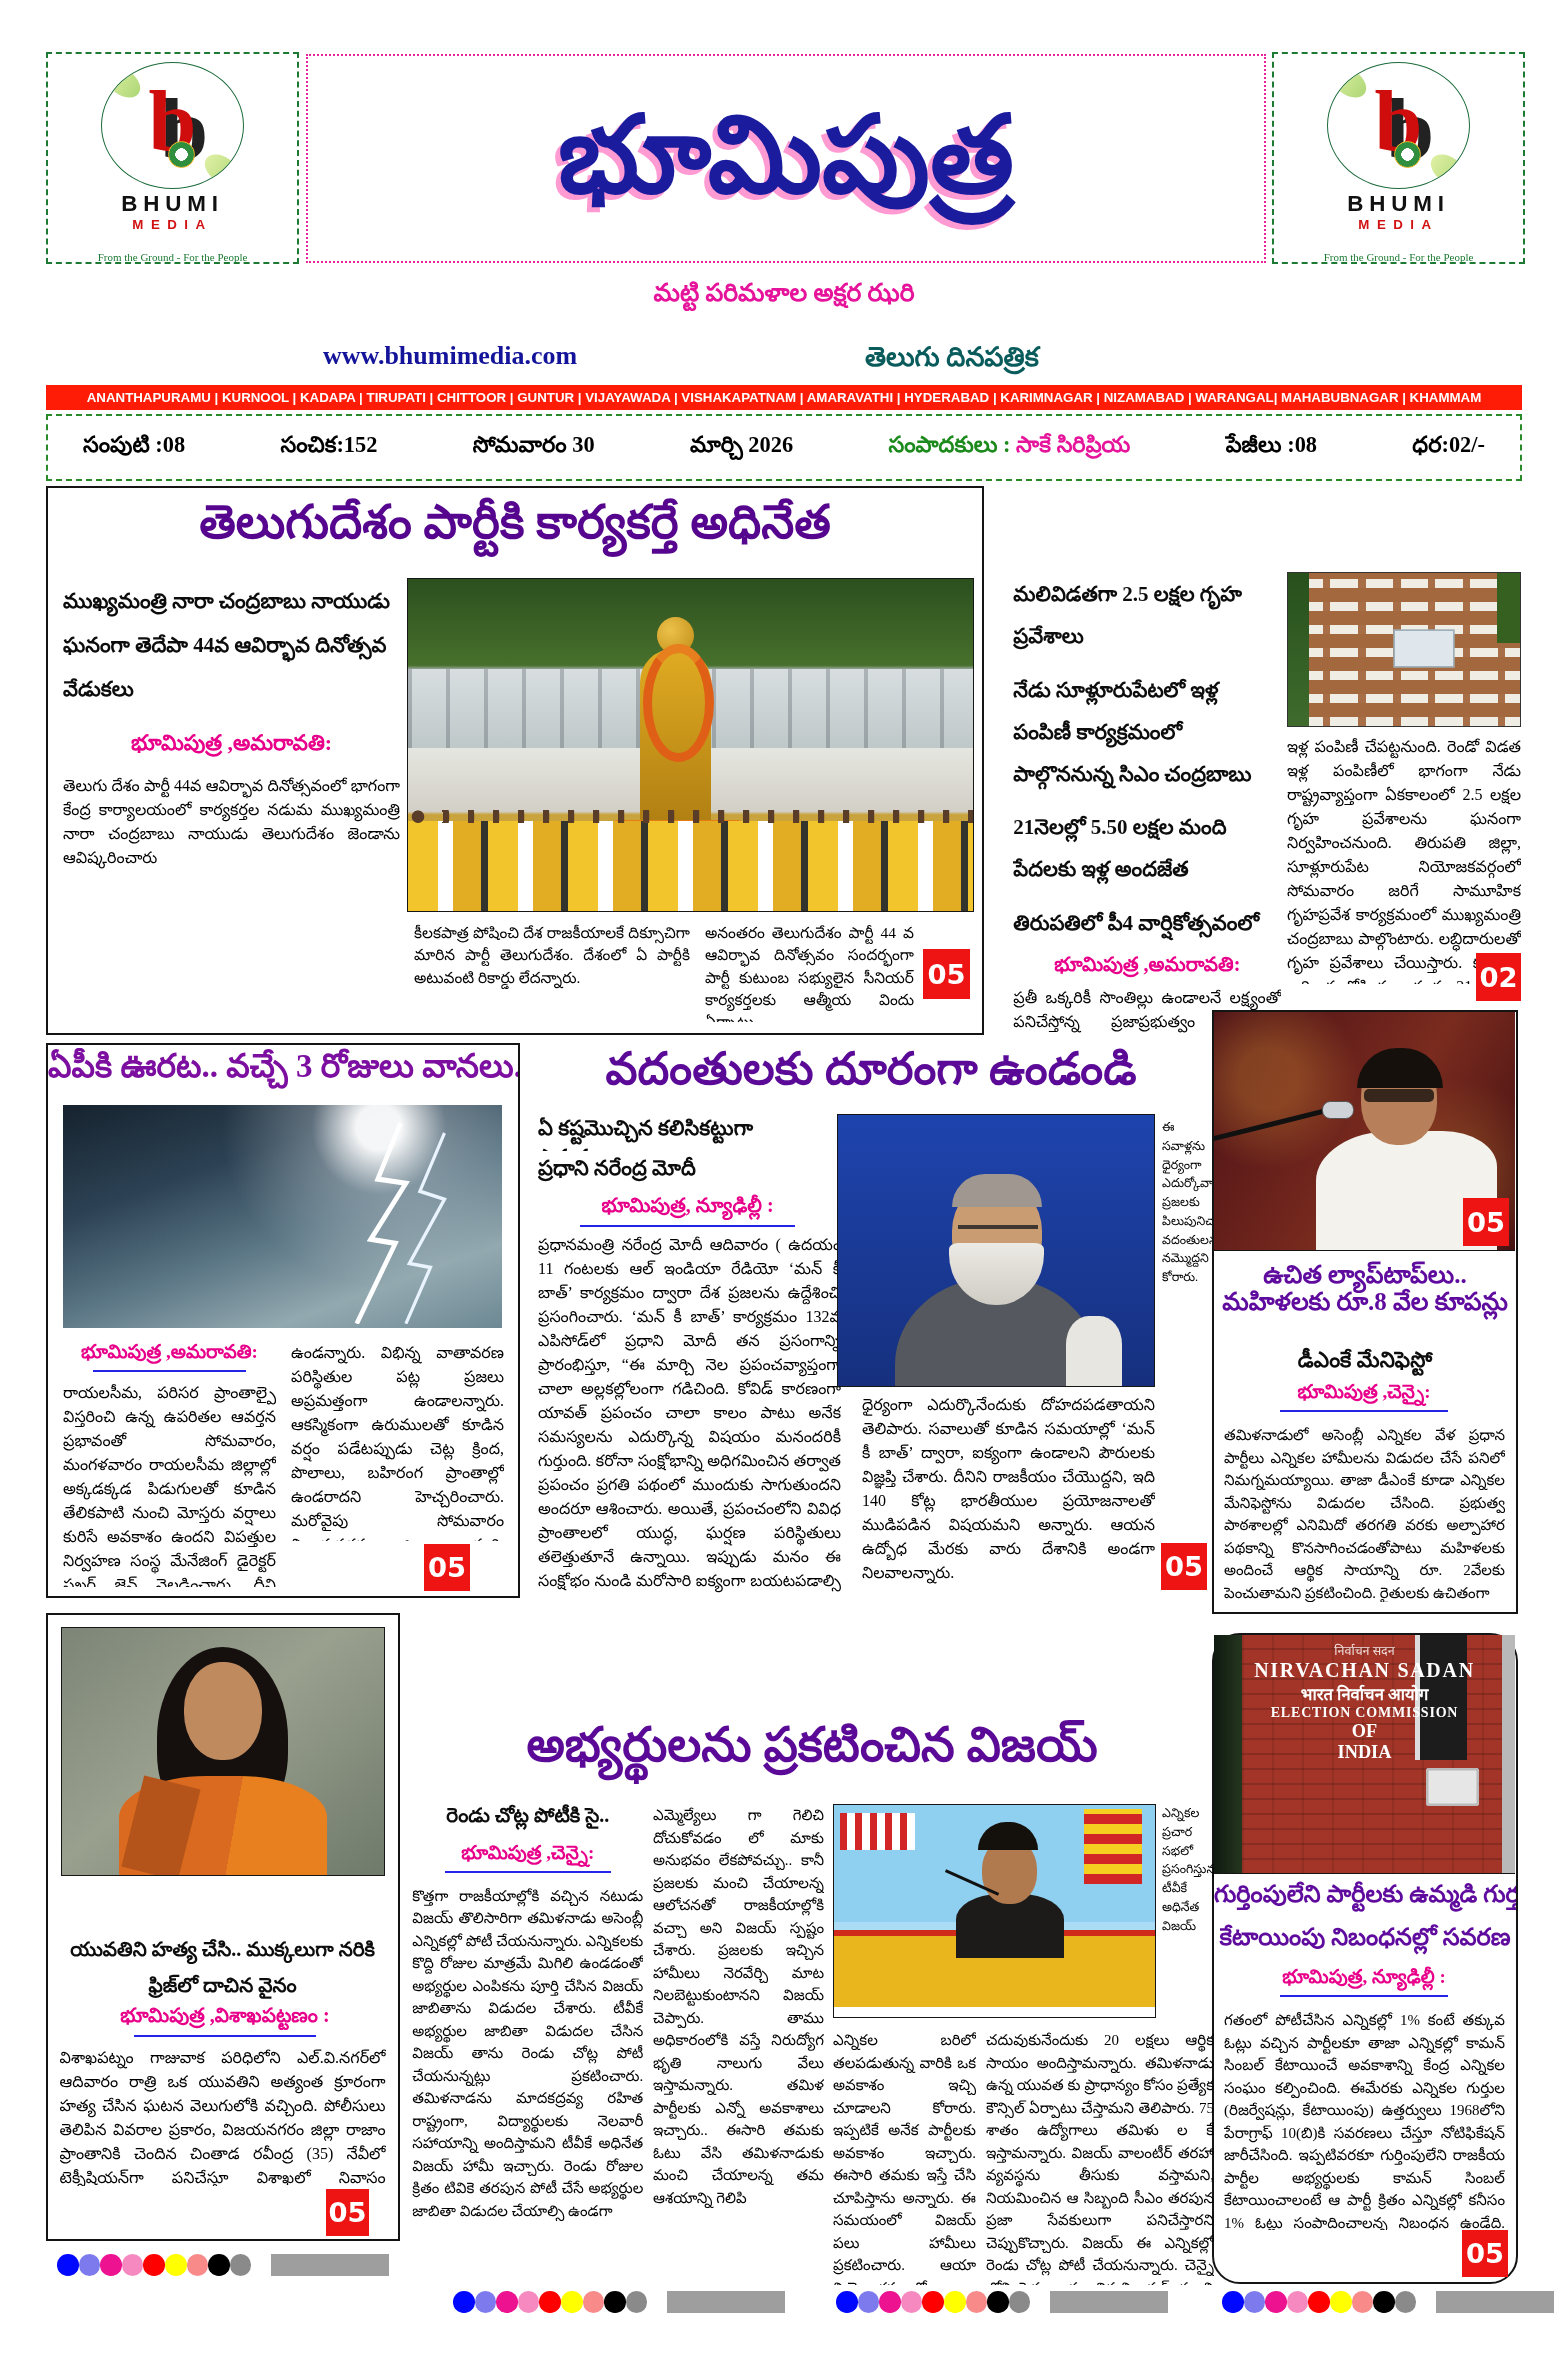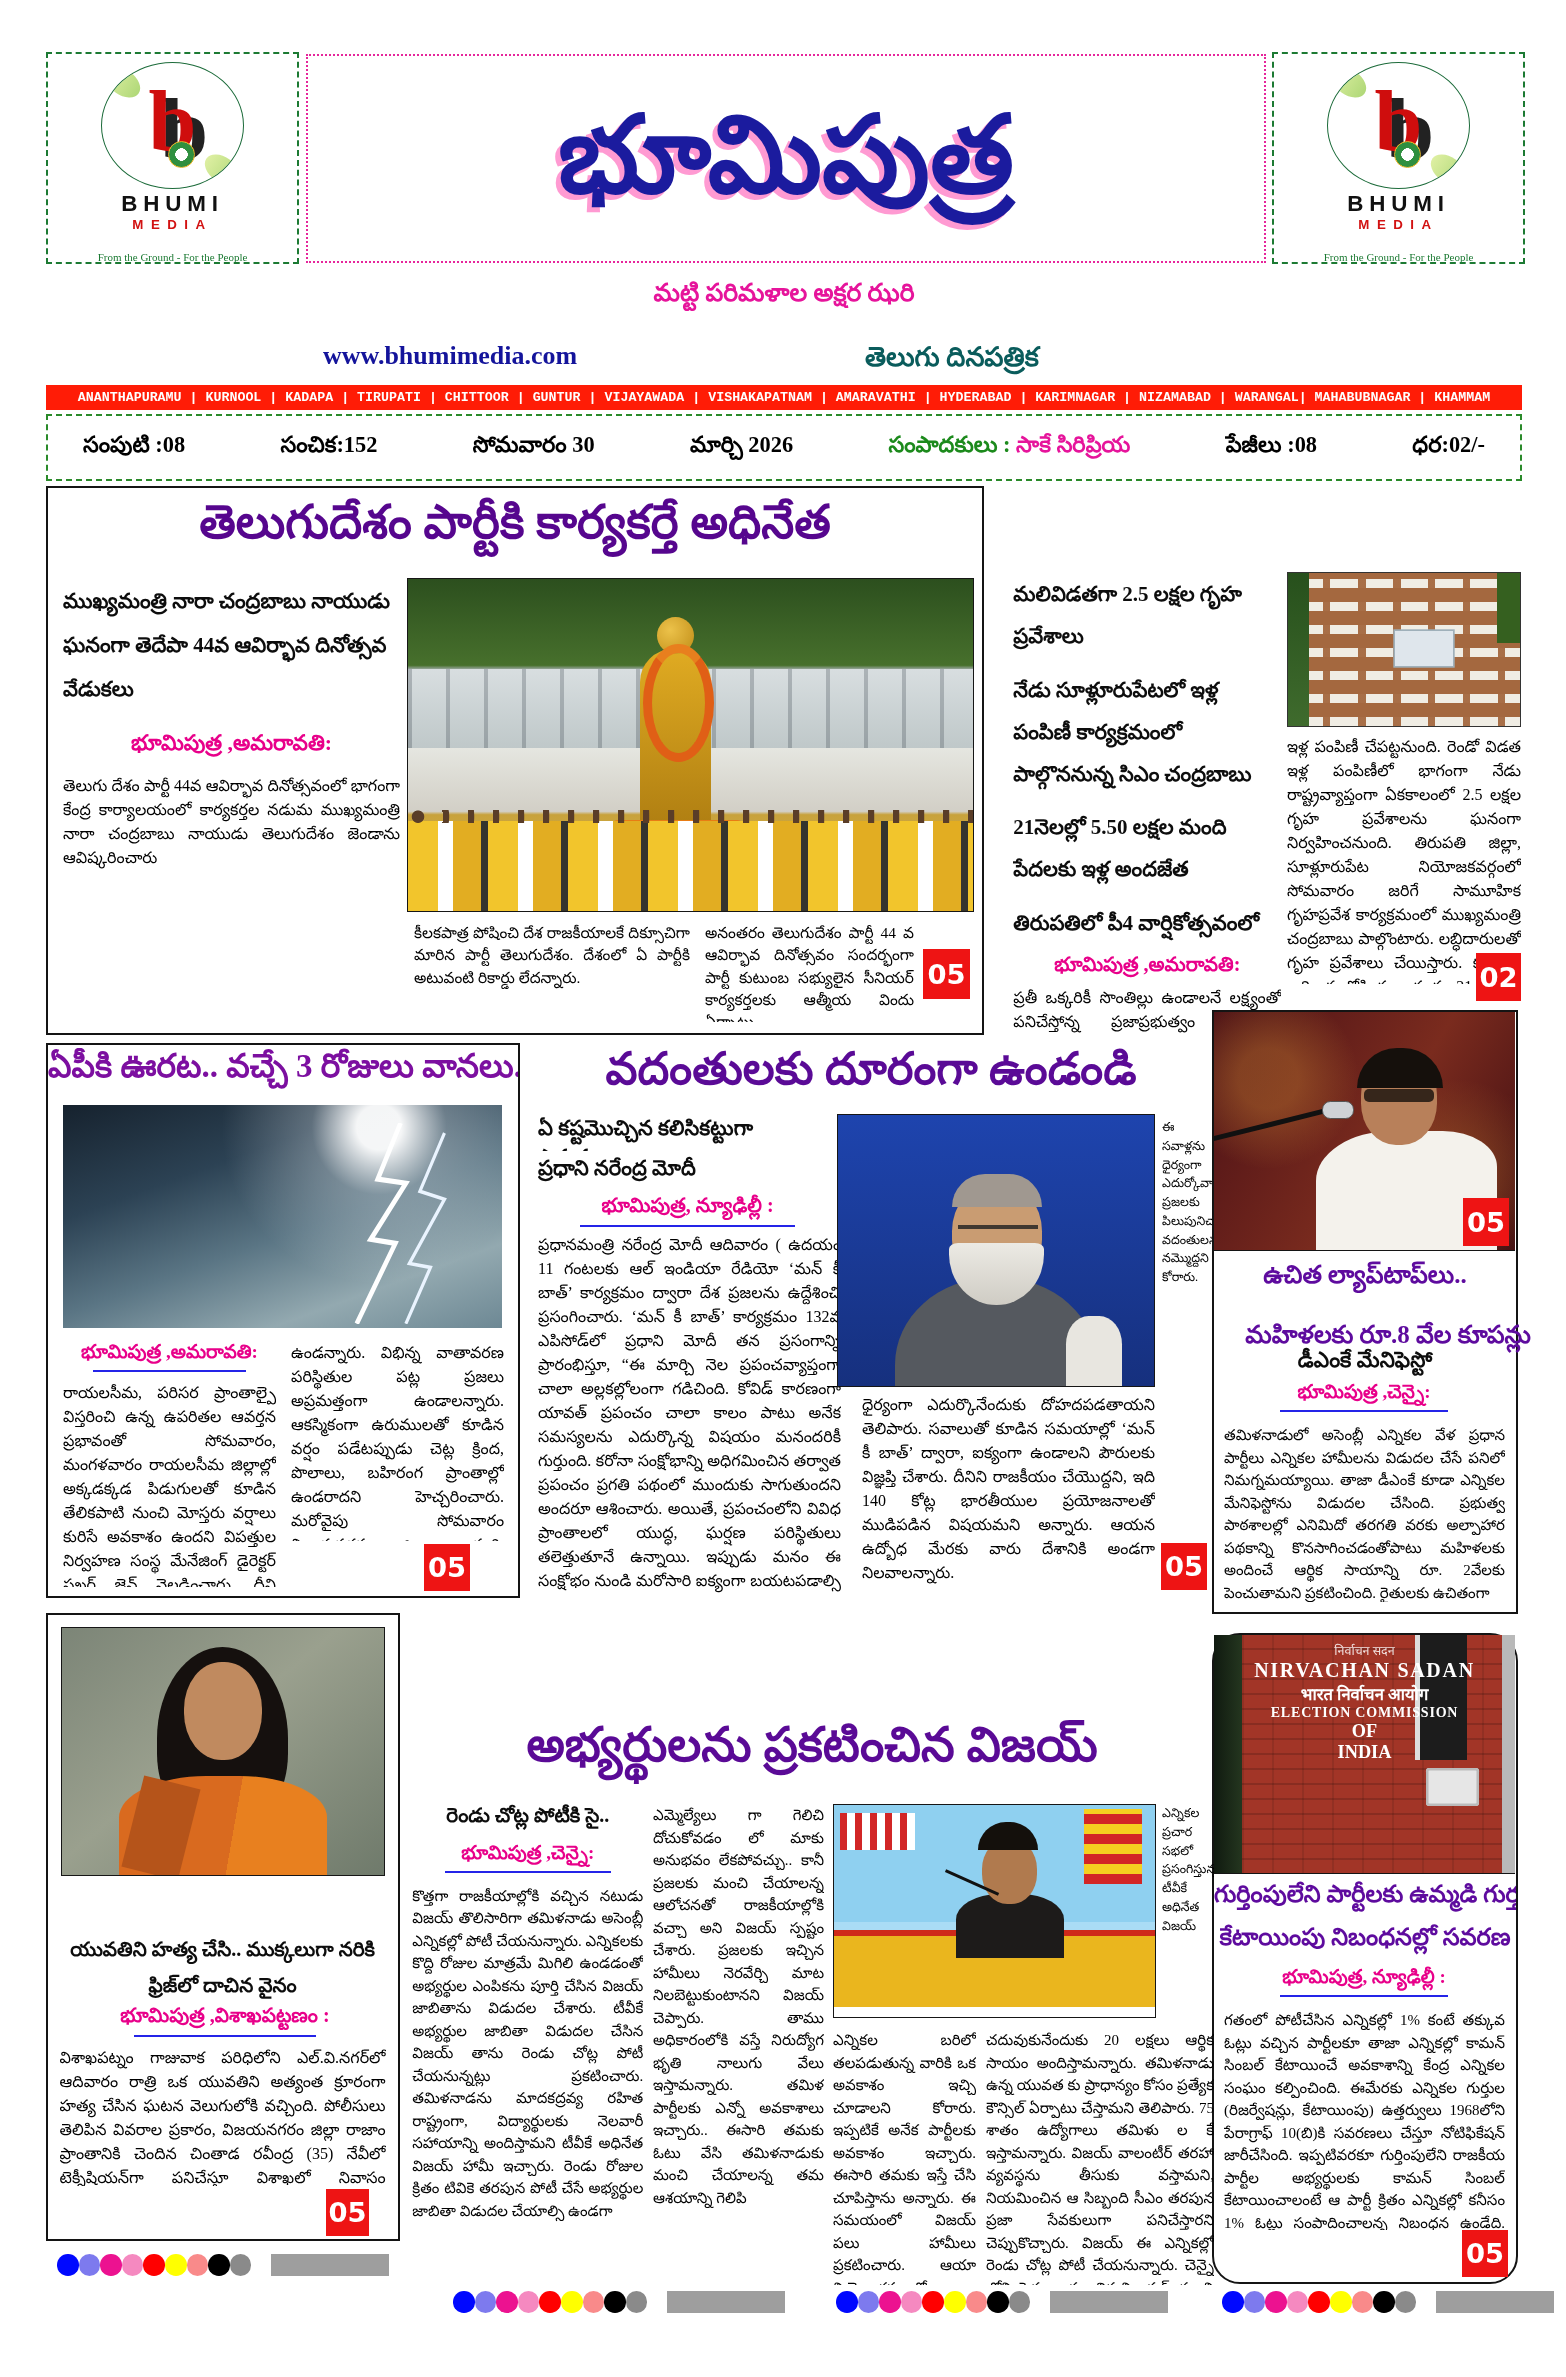--- a/index.html
+++ b/index.html
@@ -21,21 +21,21 @@
   .logo-name{font-family:"Liberation Sans",sans-serif;font-weight:bold;font-size:22.4px;letter-spacing:5.8px;color:#111;}
   .logo-media{font-family:"Liberation Sans",sans-serif;font-weight:bold;font-size:13.3px;letter-spacing:7.5px;color:#d21212;}
   .logo-tag{font-size:11px;color:#1c7a33;margin-top:19px;}
   .logo-site{font-family:"Liberation Sans",sans-serif;font-weight:bold;font-size:11.6px;color:#d21212;margin-top:2.5px;}
   .masthead-box{border:2.5px dotted #e6259b;text-align:center;overflow:hidden;}
   .masthead-title{font-weight:bold;font-size:108px;line-height:200px;color:#1b1b9e;
                   text-shadow:-5px 5px 0 #ff9ad2;white-space:nowrap;}
   .masthead-tagline{font-weight:bold;font-size:25px;color:#e6149b;text-align:center;}
   .masthead-site{font-weight:bold;font-size:26px;color:#14149b;}
   .masthead-edition{font-weight:bold;font-size:27px;color:#0a5c5c;}
-  .cities{background:#ff1c06;color:#fff;font-family:Liberation Mono, monospace;font-weight:bold;
+  .cities{background:#ff1c06;color:#fff;font-family:Liberation Sans, sans-serif;font-weight:bold;
           font-size:13.3px;line-height:25px;text-align:center;white-space:nowrap;overflow:hidden;}
   .infobar{border:2.5px dashed #2a8a2a;display:flex;align-items:center;justify-content:space-between;
            padding:0 35px;font-weight:bold;font-size:22.4px;box-sizing:border-box;}
   .infobar .green{color:#1c8a1c;} .infobar .pink{color:#e6149b;}
   
   .box{border:2.5px solid #141414;box-sizing:border-box;background:#fff;}
   .hl{font-weight:bold;text-align:center;white-space:nowrap;overflow:hidden;}
   .subhead{font-weight:bold;color:#0d0d0d;}
   .byline{font-weight:bold;color:#e8008a;text-align:center;}
   .ul-blue{display:block;height:0;border-bottom:2.5px solid #2424e8;margin:3.3px auto 0;width:72%;}
@@ -250,21 +250,21 @@
     <div class="photo ph-stalin" style="left:0;top:0;width:301px;height:239px;border:none;border-bottom:1.7px solid #141414;">
       <div class="shirt"></div>
       <div class="head"></div>
       <div class="hair"></div>
       <div class="specs"></div>
       <div class="micarm"></div>
       <div class="michead"></div>
     </div>
     <div class="abs badge" style="left:249px;top:186px;width:46px;height:48px;">05</div>
     <div class="abs hl" style="left:0;top:249px;width:100%;font-size:25px;color:#5e0b9e;">ఉచిత ల్యాప్‌టాప్‌లు..</div>
-    <div class="abs hl" style="left:0;top:309px;width:100%;font-size:25px;color:#5e0b9e;padding-left:23px;">మహిళలకు రూ.8 వేల కూపన్లు</div>
+    <div class="abs hl" style="left:0;top:276px;width:100%;font-size:25px;color:#5e0b9e;">మహిళలకు రూ.8 వేల కూపన్లు</div>
     <div class="abs subhead" style="left:0;top:336px;width:100%;font-size:21.6px;text-align:center;">డీఎంకే  మేనిఫెస్టో</div>
     <div class="abs" style="left:33px;top:369px;width:234px;">
       <div class="byline" style="font-size:19px;">భూమిపుత్ర ,చెన్నై:</div>
       <span class="ul-blue"></span>
     </div>
     <div class="abs btxt" style="left:10px;top:412px;width:281px;height:178px;font-size:15px;">తమిళనాడులో అసెంబ్లీ ఎన్నికల వేళ ప్రధాన పార్టీలు ఎన్నికల హామీలను విడుదల చేసే పనిలో నిమగ్నమయ్యాయి. తాజా డీఎంకే కూడా ఎన్నికల మేనిఫెస్టోను విడుదల చేసింది. ప్రభుత్వ పాఠశాలల్లో ఎనిమిదో తరగతి వరకు అల్పాహార పథకాన్ని కొనసాగించడంతోపాటు మహిళలకు అందించే ఆర్థిక సాయాన్ని రూ. 2వేలకు పెంచుతామని ప్రకటించింది. రైతులకు ఉచితంగా</div>
   </div>
 
   <div class="abs box" style="left:1212px;top:1633px;width:306px;height:651px;border-radius:28px;">
     <div class="photo ph-eci" style="left:0;top:0;width:301px;height:239px;border:none;border-bottom:1.7px solid #141414;">

